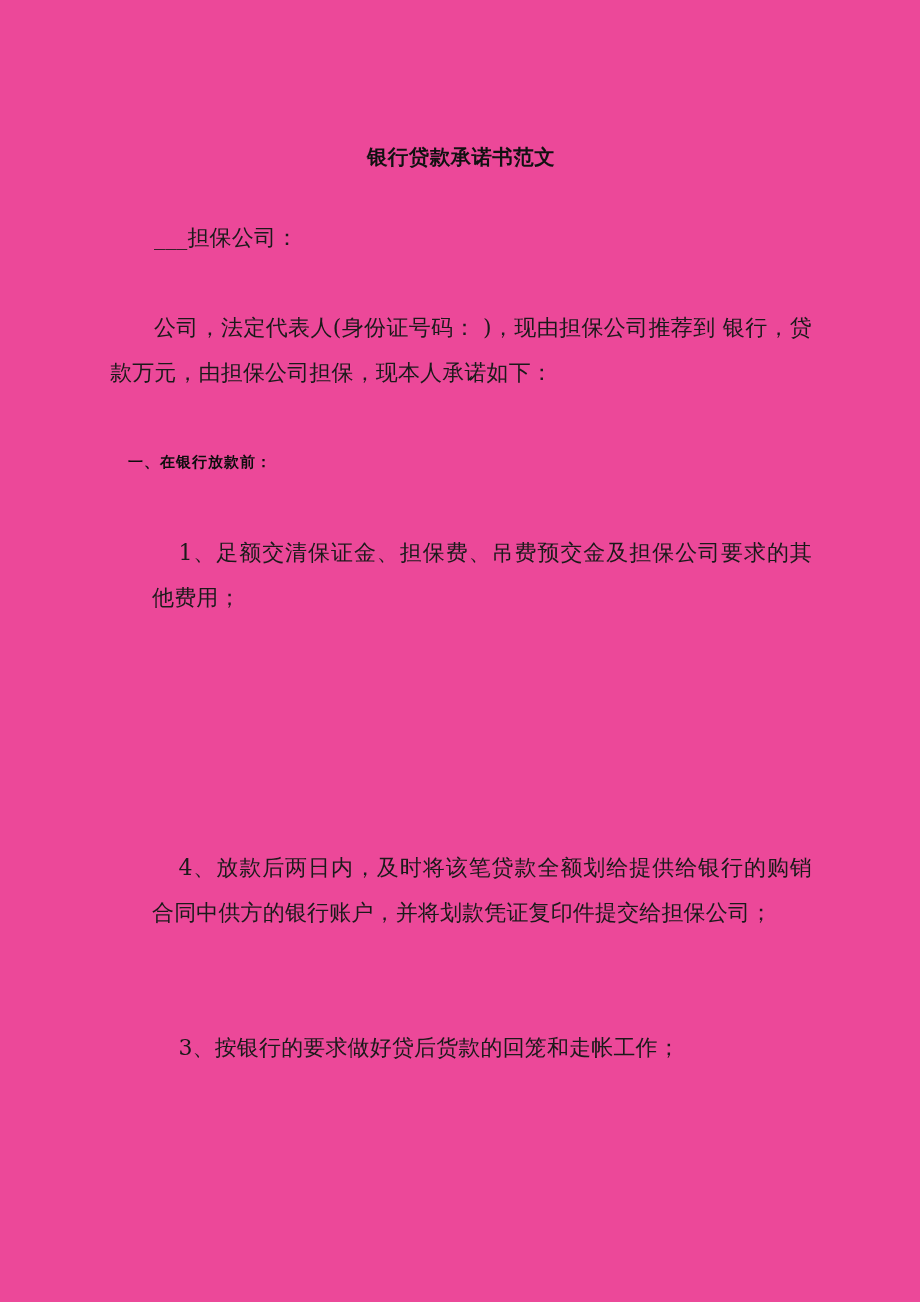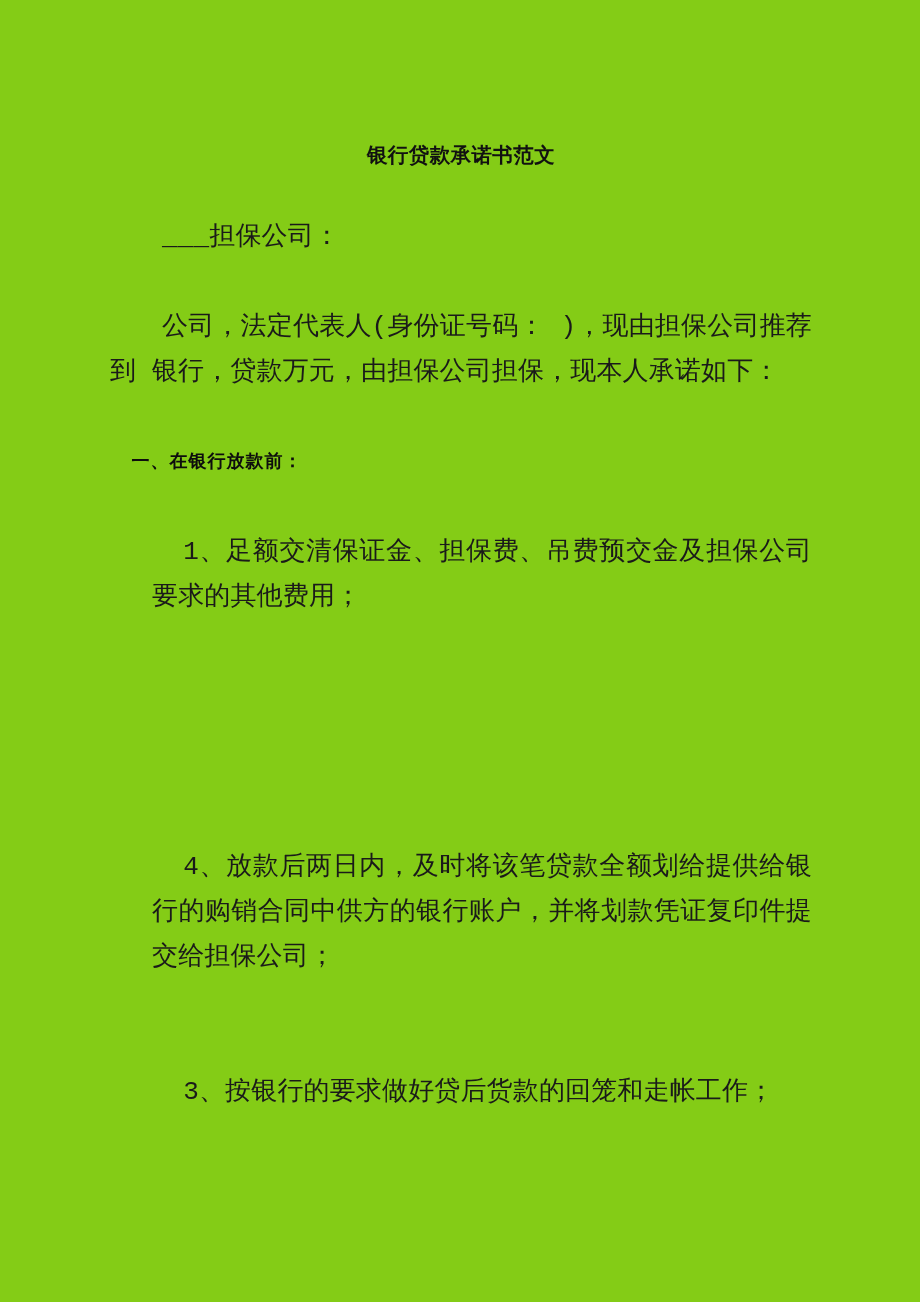--- a/index.html
+++ b/index.html
@@ -10,60 +10,59 @@
   }
   body {
     font-family: "DejaVu Serif", "Liberation Serif", serif;
     color: #000000;
     -webkit-font-smoothing: antialiased;
   }
   .page {
     position: relative;
     width: 920px;
     height: 1302px;
-    background: #84cc16;
+    background: #ec4899;
     overflow: hidden;
     box-sizing: border-box;
-    font-family: Liberation Mono, monospace;
   }
   .doc-body {
     position: absolute;
     left: 110px;
     top: 0;
     width: 702px;
   }
   .doc-title {
     text-align: center;
     font-weight: bold;
     font-size: 20.5px;
     line-height: 30px;
     letter-spacing: 0.4px;
     margin: 0;
     padding-top: 142px;
     color: #111111;
   }
   .para {
-    font-size: 26px;
+    font-size: 22px;
     line-height: 45px;
     margin: 0;
     padding: 0;
     text-align: justify;
     text-justify: inter-ideograph;
     letter-spacing: 0.15px;
     color: #1a1a1a;
   }
   .para.indent {
     text-indent: 2em;
   }
   .para.indent-1 {
     text-indent: 1.2em;
     margin-left: 42px;
   }
   .heading {
-    font-size: 18px;
+    font-size: 15px;
     line-height: 45px;
     font-weight: bold;
     margin: 0;
     padding: 0;
     text-indent: 1.2em;
     letter-spacing: 1px;
     color: #0d0d0d;
   }
   .gap-salutation { height: 43px; }
   .gap-para       { height: 45px; }

